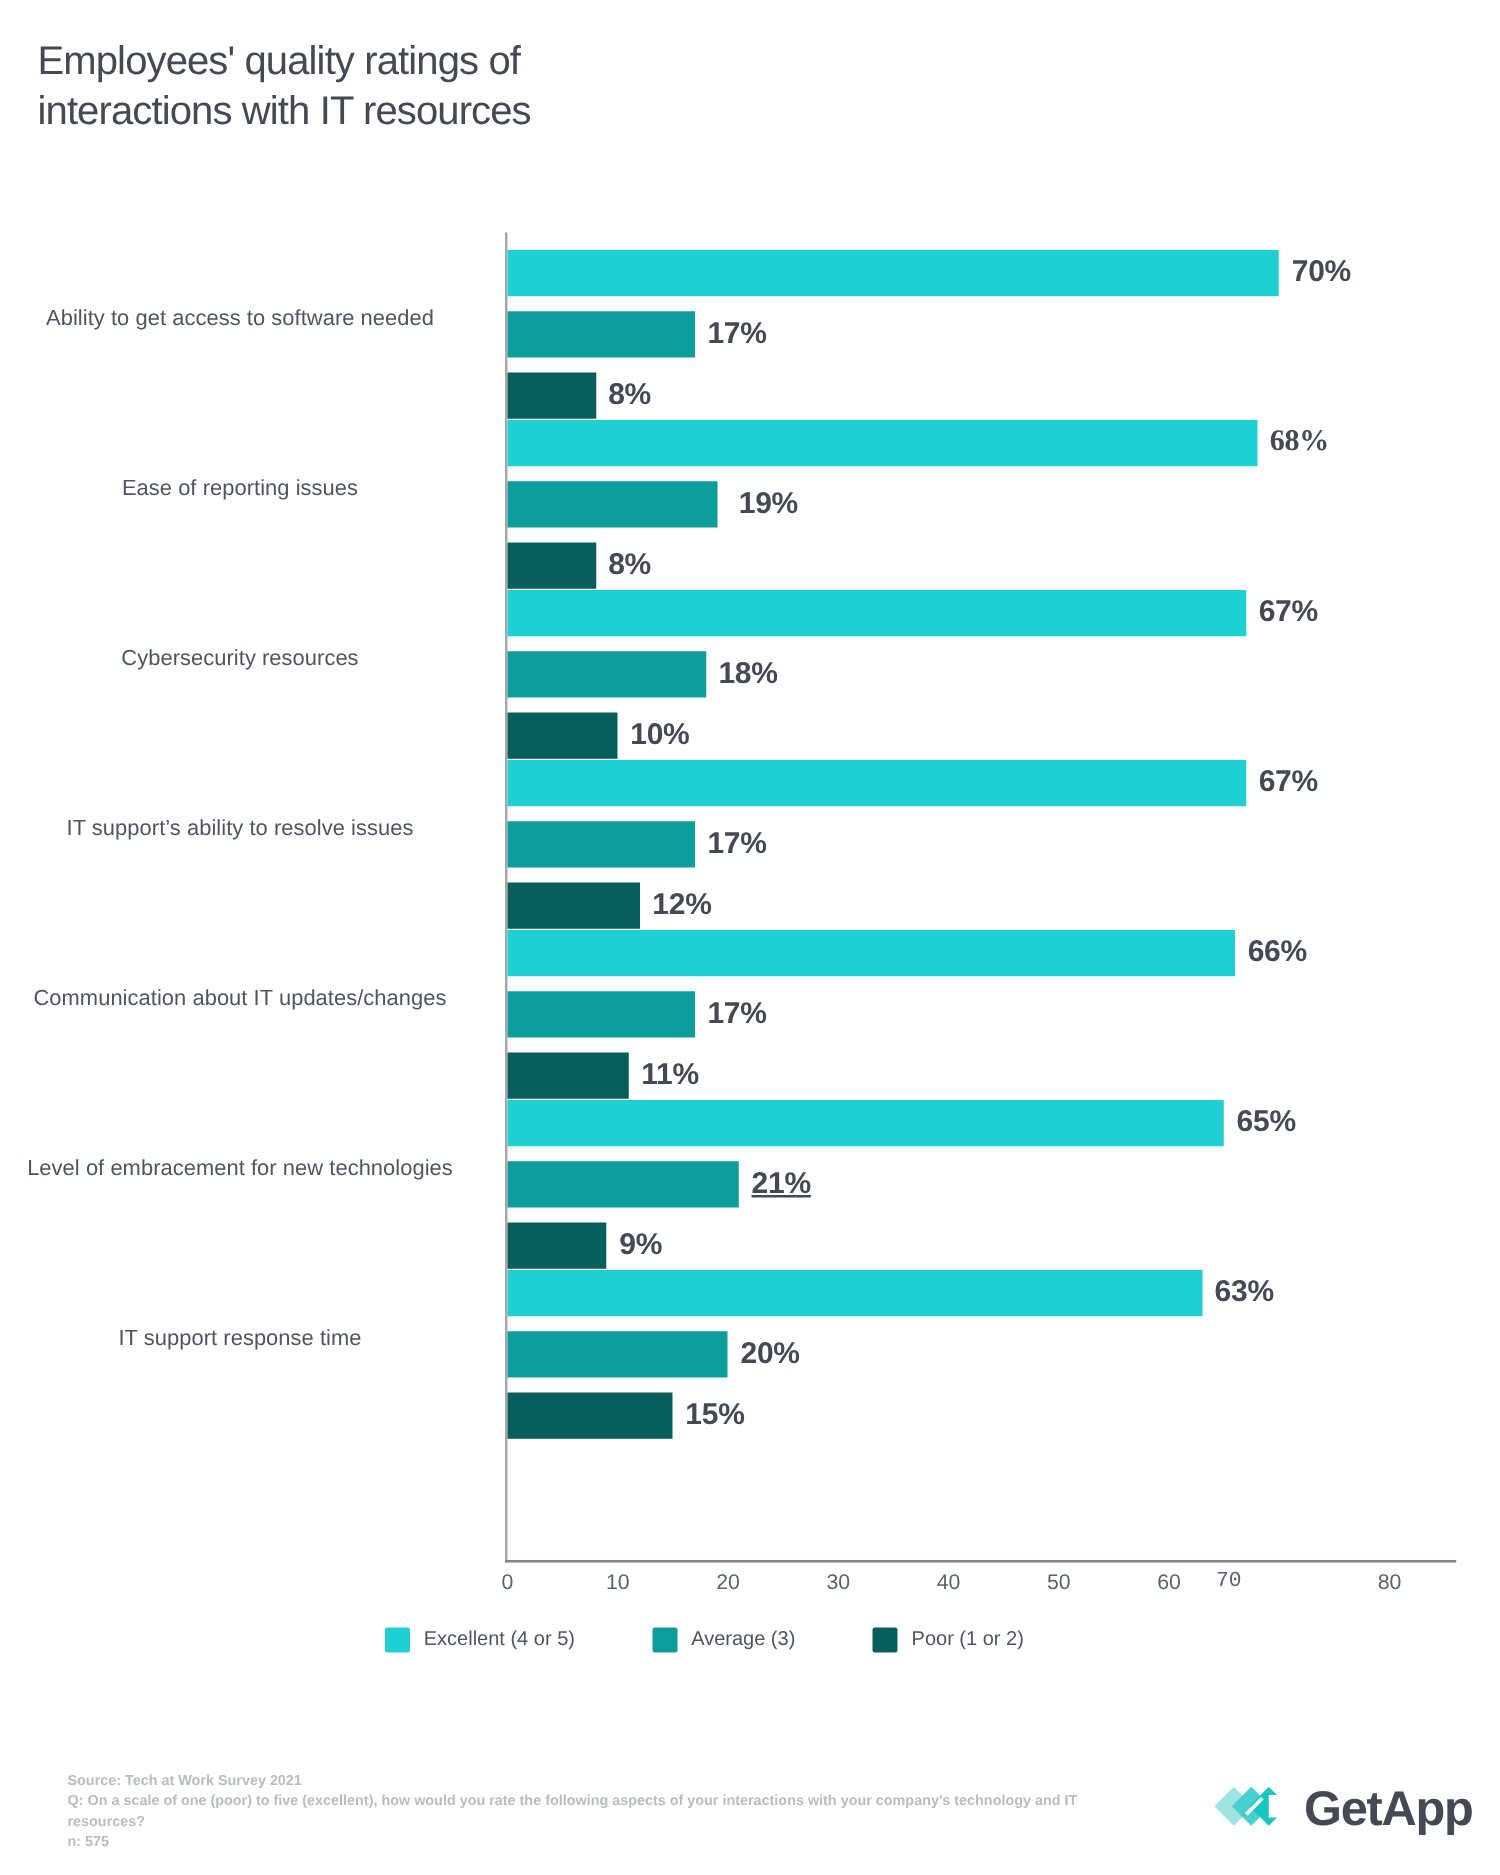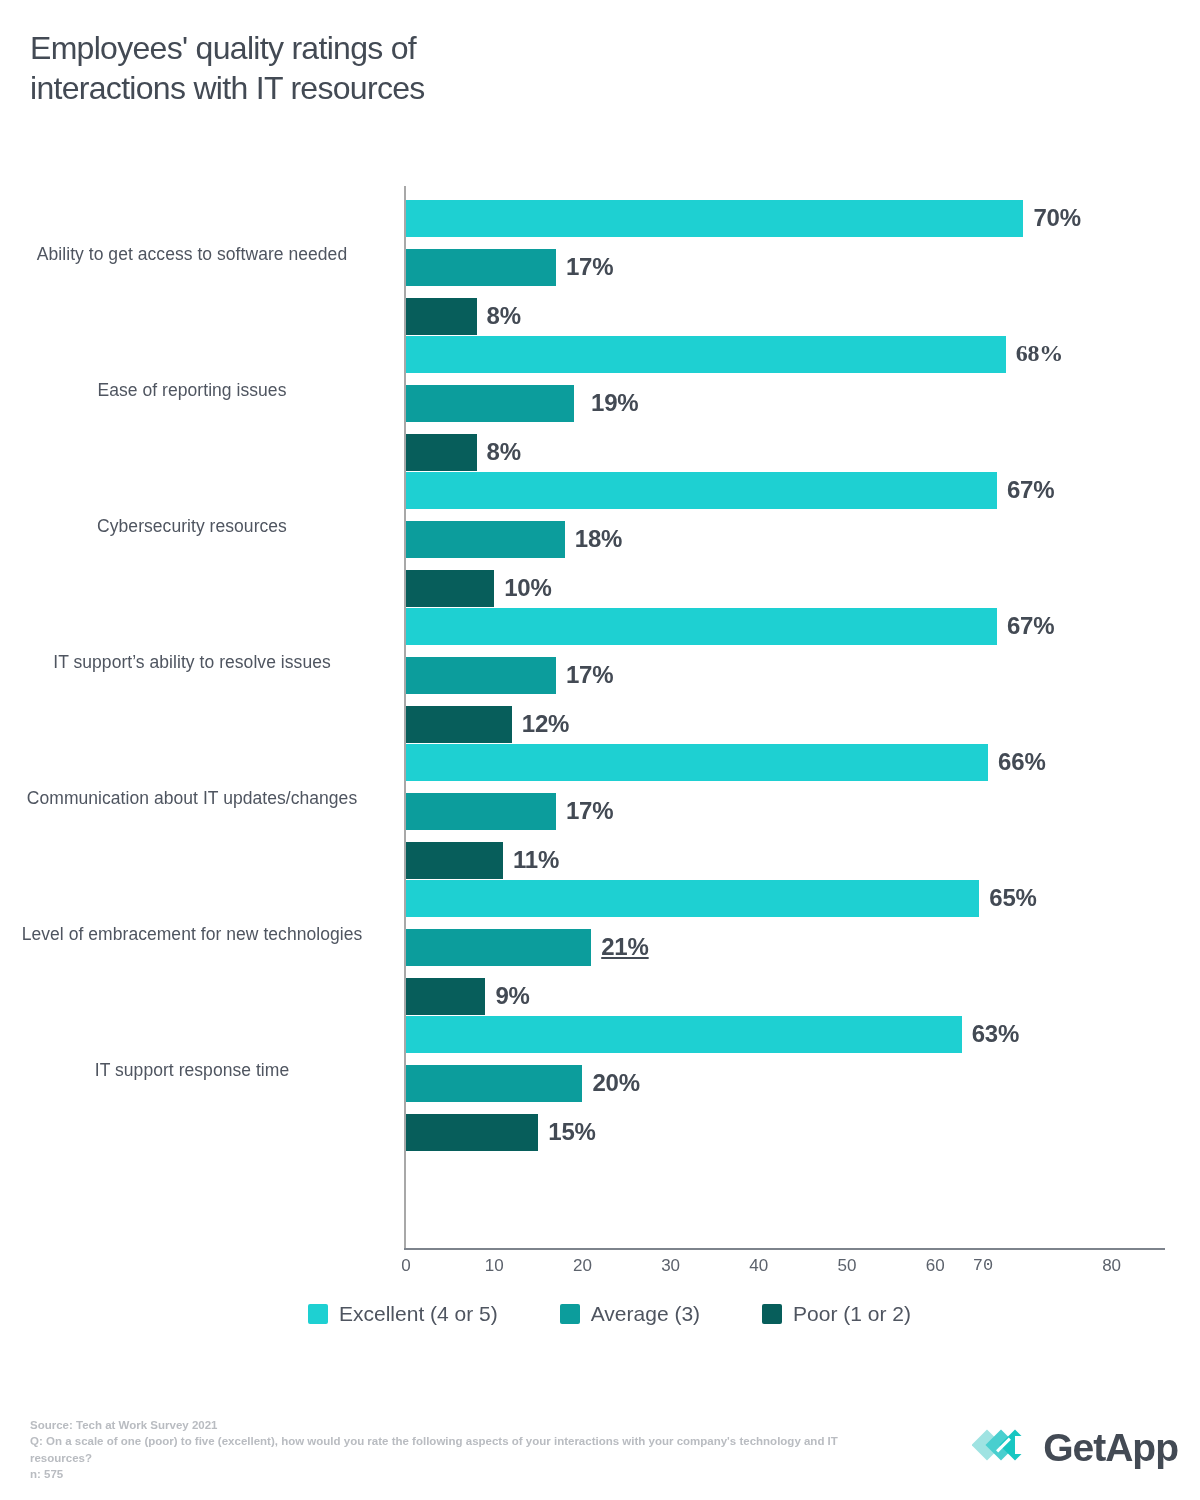--- a/index.html
+++ b/index.html
@@ -139,37 +139,37 @@
     align-items: center;
     gap: 11px;
   }
   .legend-swatch {
     width: 20px;
     height: 20px;
     border-radius: 2px;
     display: inline-block;
   }
   .legend-label {
-    font-size: 21px;
+    font-size: 16px;
     color: #4f5560;
   }
 
   
   .footer {
     position: absolute;
     left: 30px;
     top: 1417px;
     width: 860px;
     font-size: 11.5px;
     line-height: 1.42;
     color: #b9bcc1;
     font-weight: 700;
   }
   .footer .q-prefix { font-weight: 800; }
-  .footer-line { display: block; }
+  .footer-line { display: block; margin-left: 24px; }
 
   
   .logo {
     position: absolute;
     right: 22px;
     top: 1424px;
     display: flex;
     align-items: center;
     gap: 9px;
   }

